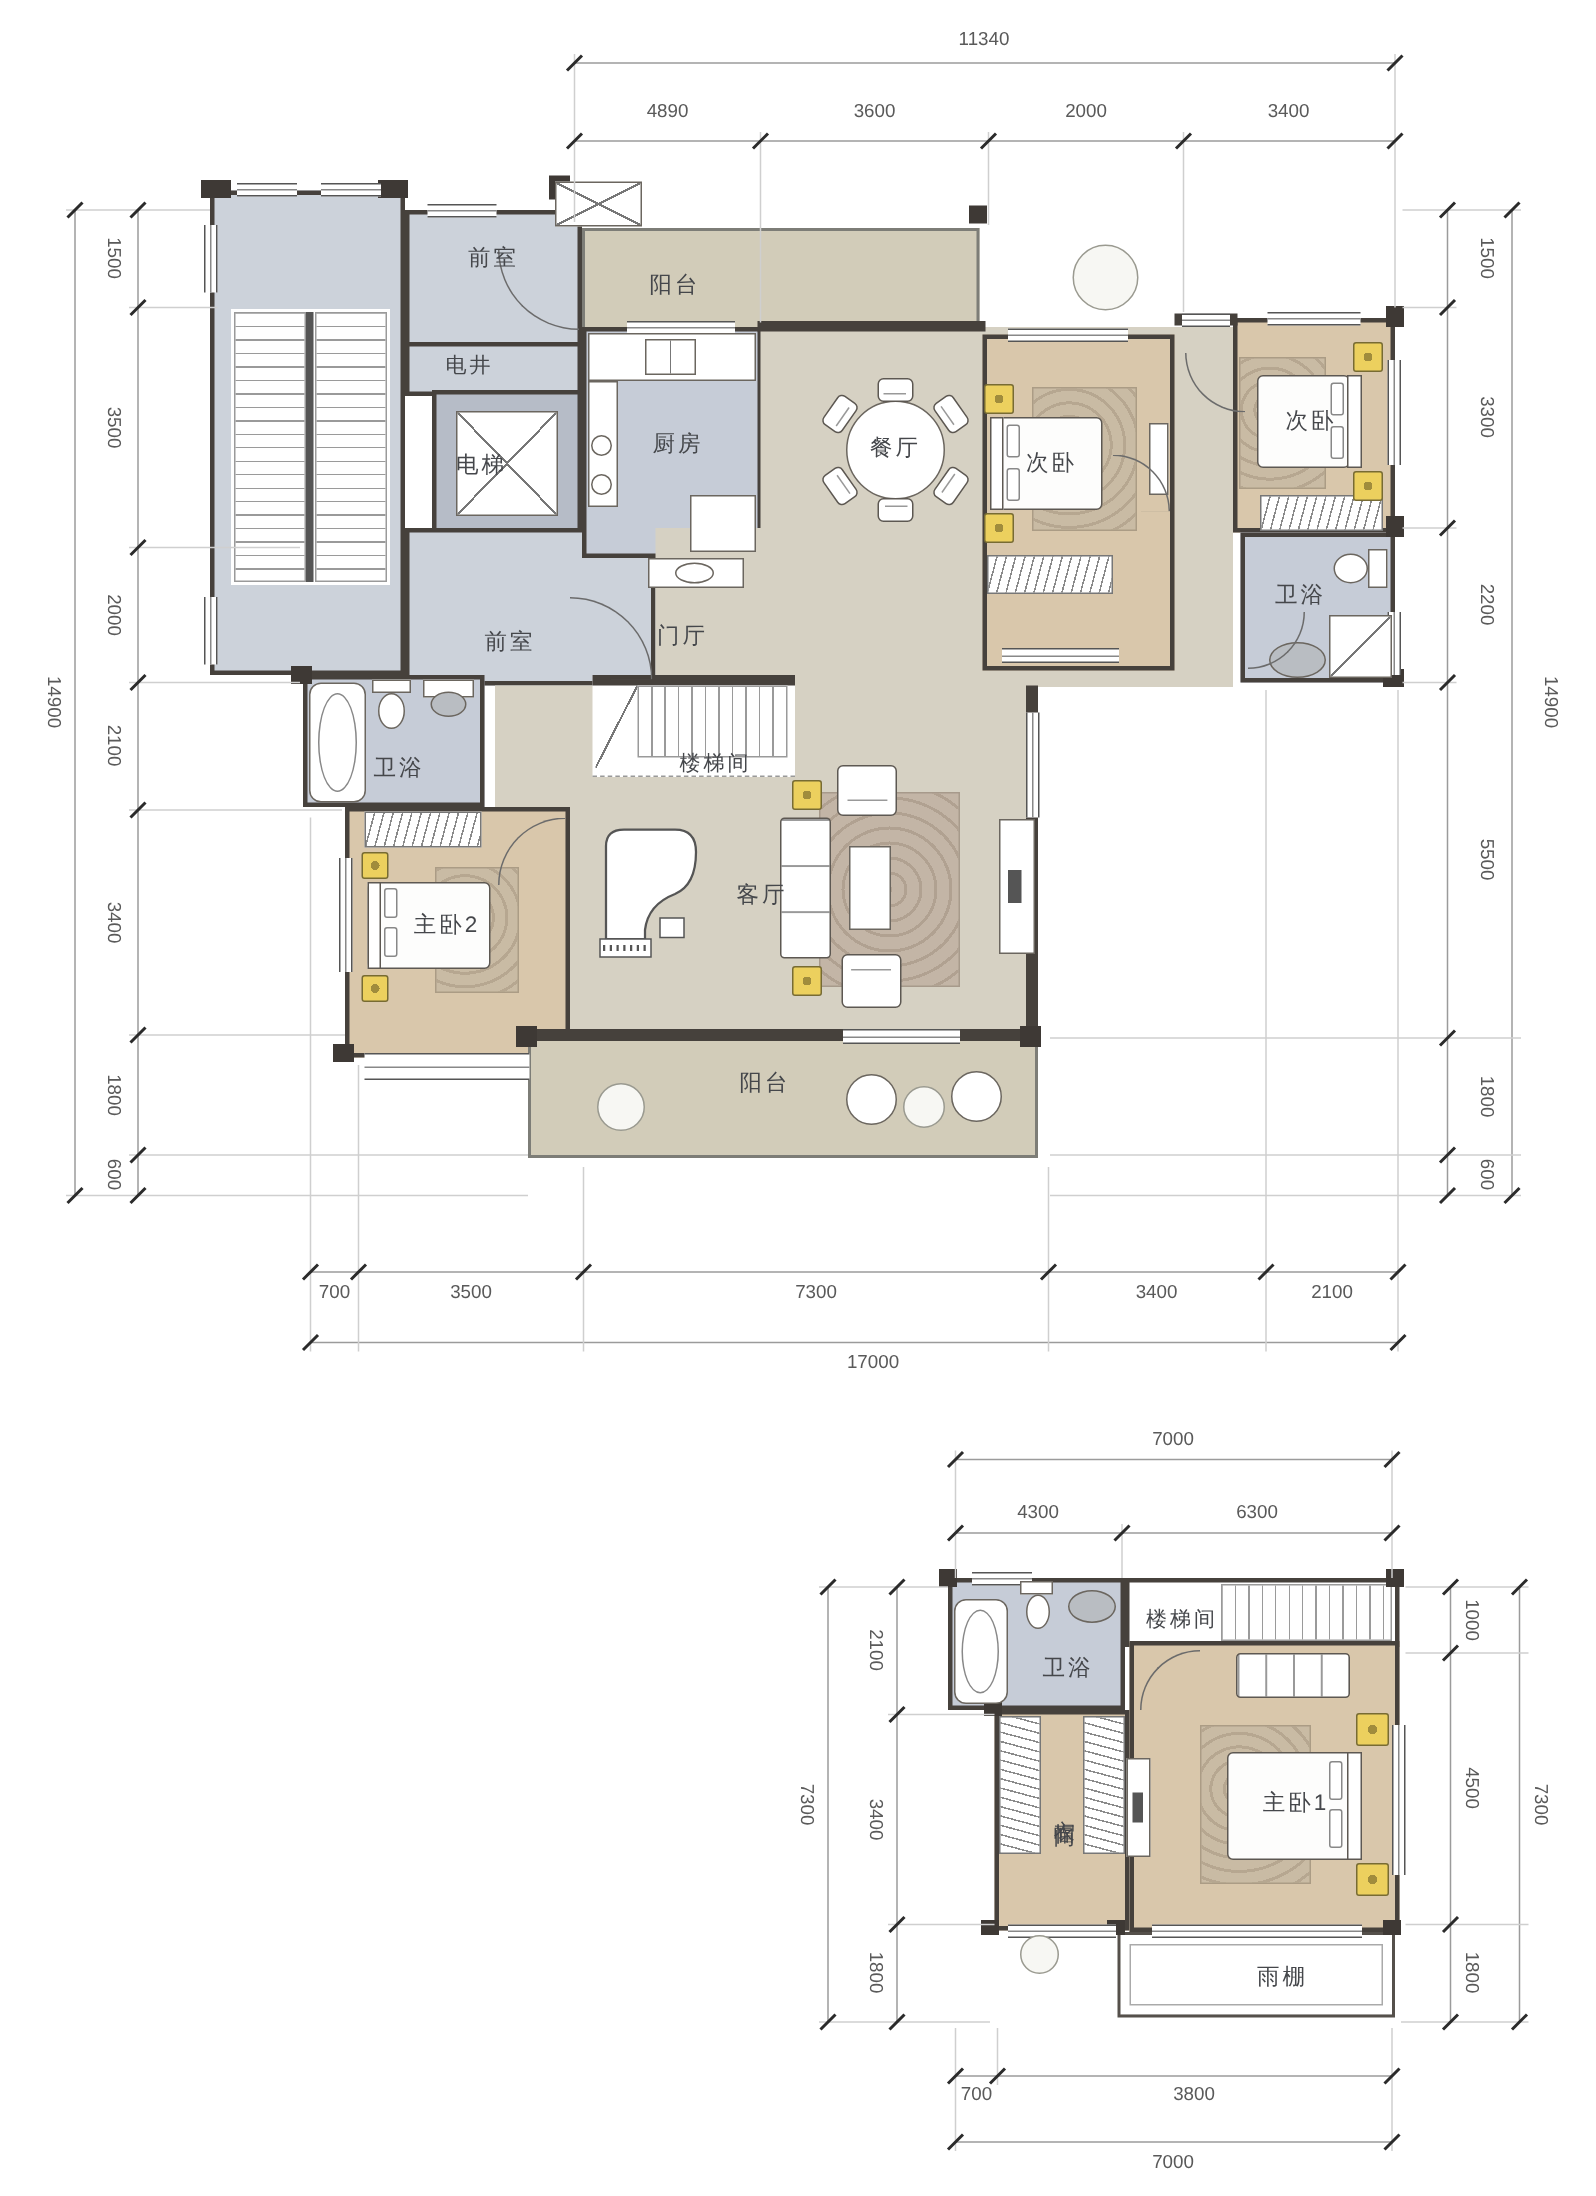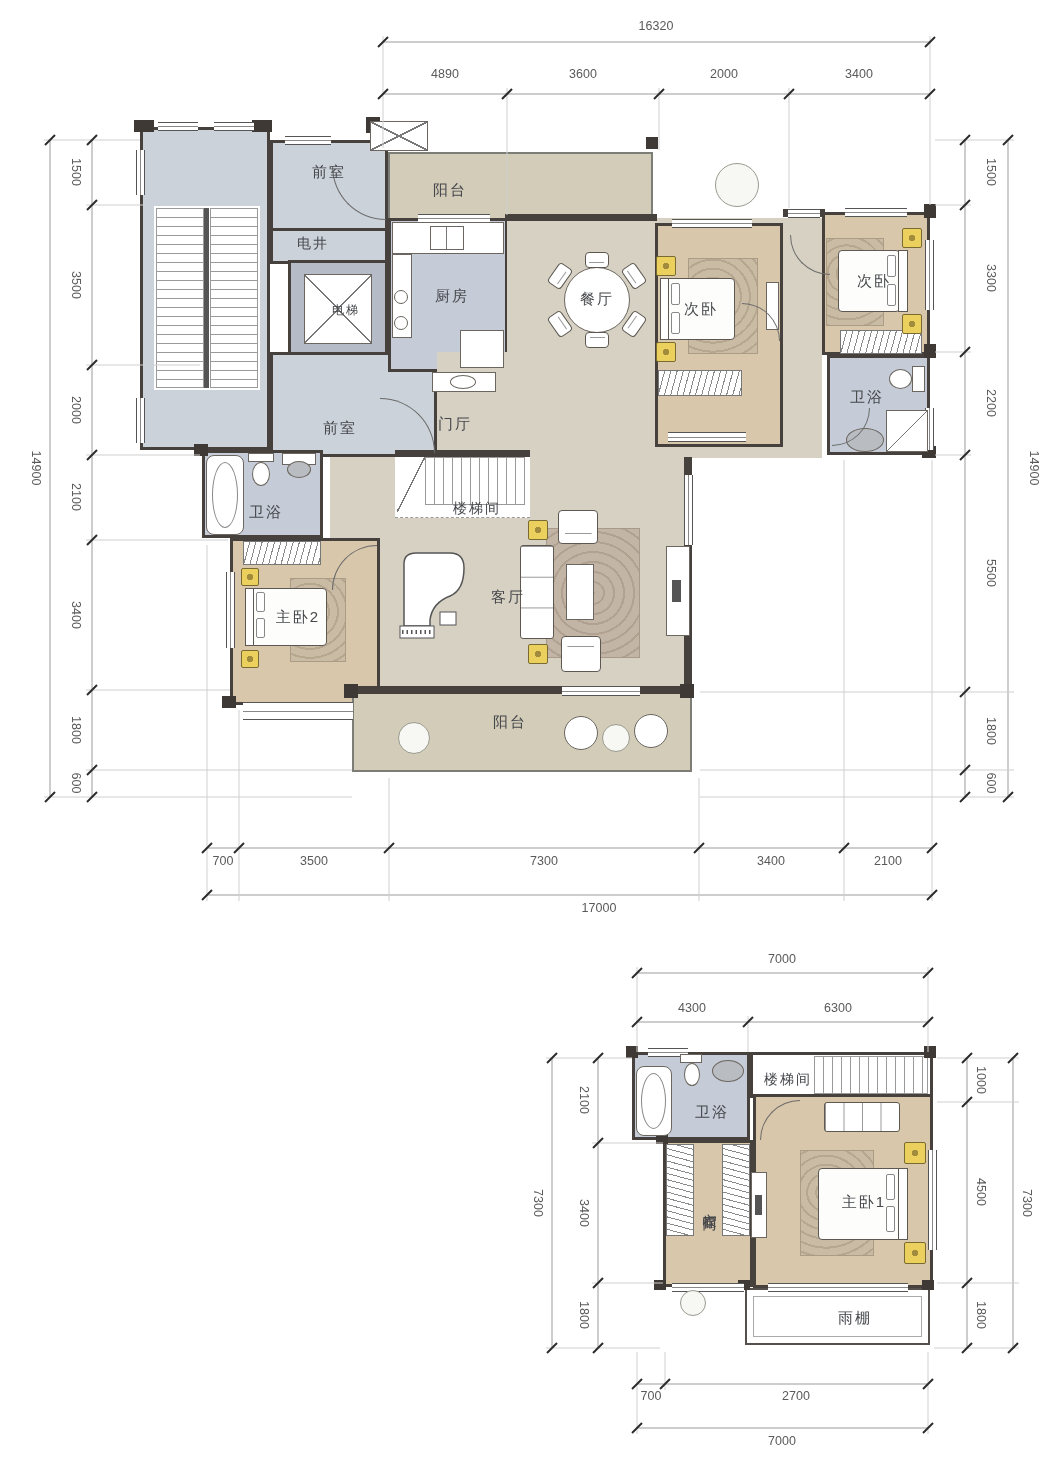--- a/index.html
+++ b/index.html
@@ -379,42 +379,42 @@
       <line class="ext" x1="928" y1="1352" x2="928" y2="1434"></line>
     <line class="tk" x1="632" y1="1389" x2="642" y2="1379"></line>
       <line class="tk" x1="660" y1="1389" x2="670" y2="1379"></line>
       <line class="tk" x1="923" y1="1389" x2="933" y2="1379"></line>
     <line class="tk" x1="632" y1="1433" x2="642" y2="1423"></line>
       <line class="tk" x1="923" y1="1433" x2="933" y2="1423"></line>
   </svg>
 
   <div class="lbl" style="left:329px;top:172px">前室</div>
   <div class="lbl" style="left:313px;top:244px;font-size:14px">电井</div>
-  <div class="lbl" style="left:346px;top:310px;font-size:12px">电梯</div>
+  <div class="lbl" style="left:321px;top:310px;font-size:15px">电梯</div>
   <div class="lbl" style="left:340px;top:428px">前室</div>
   <div class="lbl" style="left:450px;top:190px">阳台</div>
   <div class="lbl" style="left:452px;top:296px">厨房</div>
   <div class="lbl" style="left:597px;top:299px">餐厅</div>
   <div class="lbl" style="left:701px;top:309px">次卧</div>
   <div class="lbl" style="left:874px;top:281px">次卧</div>
   <div class="lbl" style="left:867px;top:397px">卫浴</div>
   <div class="lbl" style="left:455px;top:424px">门厅</div>
   <div class="lbl" style="left:266px;top:512px">卫浴</div>
   <div class="lbl" style="left:477px;top:509px;font-size:14px">楼梯间</div>
   <div class="lbl" style="left:298px;top:617px">主卧2</div>
   <div class="lbl" style="left:508px;top:597px">客厅</div>
   <div class="lbl" style="left:510px;top:722px">阳台</div>
 
   <div class="lbl" style="left:712px;top:1112px">卫浴</div>
   <div class="lbl" style="left:788px;top:1080px;font-size:14px">楼梯间</div>
   <div class="lbl lblv" style="left:710px;top:1205px;font-size:14px">衣帽间</div>
   <div class="lbl" style="left:864px;top:1202px">主卧1</div>
   <div class="lbl" style="left:855px;top:1318px">雨棚</div>
 
-  <div class="dim" style="left:656px;top:26px">16320</div>
+  <div class="dim" style="left:656px;top:26px">11340</div>
   <div class="dim" style="left:445px;top:74px">4890</div>
   <div class="dim" style="left:583px;top:74px">3600</div>
   <div class="dim" style="left:724px;top:74px">2000</div>
   <div class="dim" style="left:859px;top:74px">3400</div>
 
   <div class="dim dimv" style="left:36px;top:468px">14900</div>
   <div class="dim dimv" style="left:76px;top:172px">1500</div>
   <div class="dim dimv" style="left:76px;top:285px">3500</div>
   <div class="dim dimv" style="left:76px;top:410px">2000</div>
   <div class="dim dimv" style="left:76px;top:497px">2100</div>
@@ -428,33 +428,33 @@
   <div class="dim dimv" style="left:991px;top:573px">5500</div>
   <div class="dim dimv" style="left:991px;top:731px">1800</div>
   <div class="dim dimv" style="left:991px;top:783px">600</div>
   <div class="dim dimv" style="left:1034px;top:468px">14900</div>
 
   <div class="dim" style="left:223px;top:861px">700</div>
   <div class="dim" style="left:314px;top:861px">3500</div>
   <div class="dim" style="left:544px;top:861px">7300</div>
   <div class="dim" style="left:771px;top:861px">3400</div>
   <div class="dim" style="left:888px;top:861px">2100</div>
-  <div class="dim" style="left:599px;top:908px">17000</div>
+  <div class="dim" style="left:582px;top:908px">17000</div>
 
   <div class="dim" style="left:782px;top:959px">7000</div>
   <div class="dim" style="left:692px;top:1008px">4300</div>
   <div class="dim" style="left:838px;top:1008px">6300</div>
 
   <div class="dim dimv" style="left:538px;top:1203px">7300</div>
   <div class="dim dimv" style="left:584px;top:1100px">2100</div>
   <div class="dim dimv" style="left:584px;top:1213px">3400</div>
   <div class="dim dimv" style="left:584px;top:1315px">1800</div>
 
   <div class="dim dimv" style="left:981px;top:1080px">1000</div>
   <div class="dim dimv" style="left:981px;top:1192px">4500</div>
   <div class="dim dimv" style="left:981px;top:1315px">1800</div>
   <div class="dim dimv" style="left:1027px;top:1203px">7300</div>
 
   <div class="dim" style="left:651px;top:1396px">700</div>
-  <div class="dim" style="left:796px;top:1396px">2700</div>
+  <div class="dim" style="left:796px;top:1396px">3800</div>
   <div class="dim" style="left:782px;top:1441px">7000</div>
 
 </div>
 
 </body></html>

